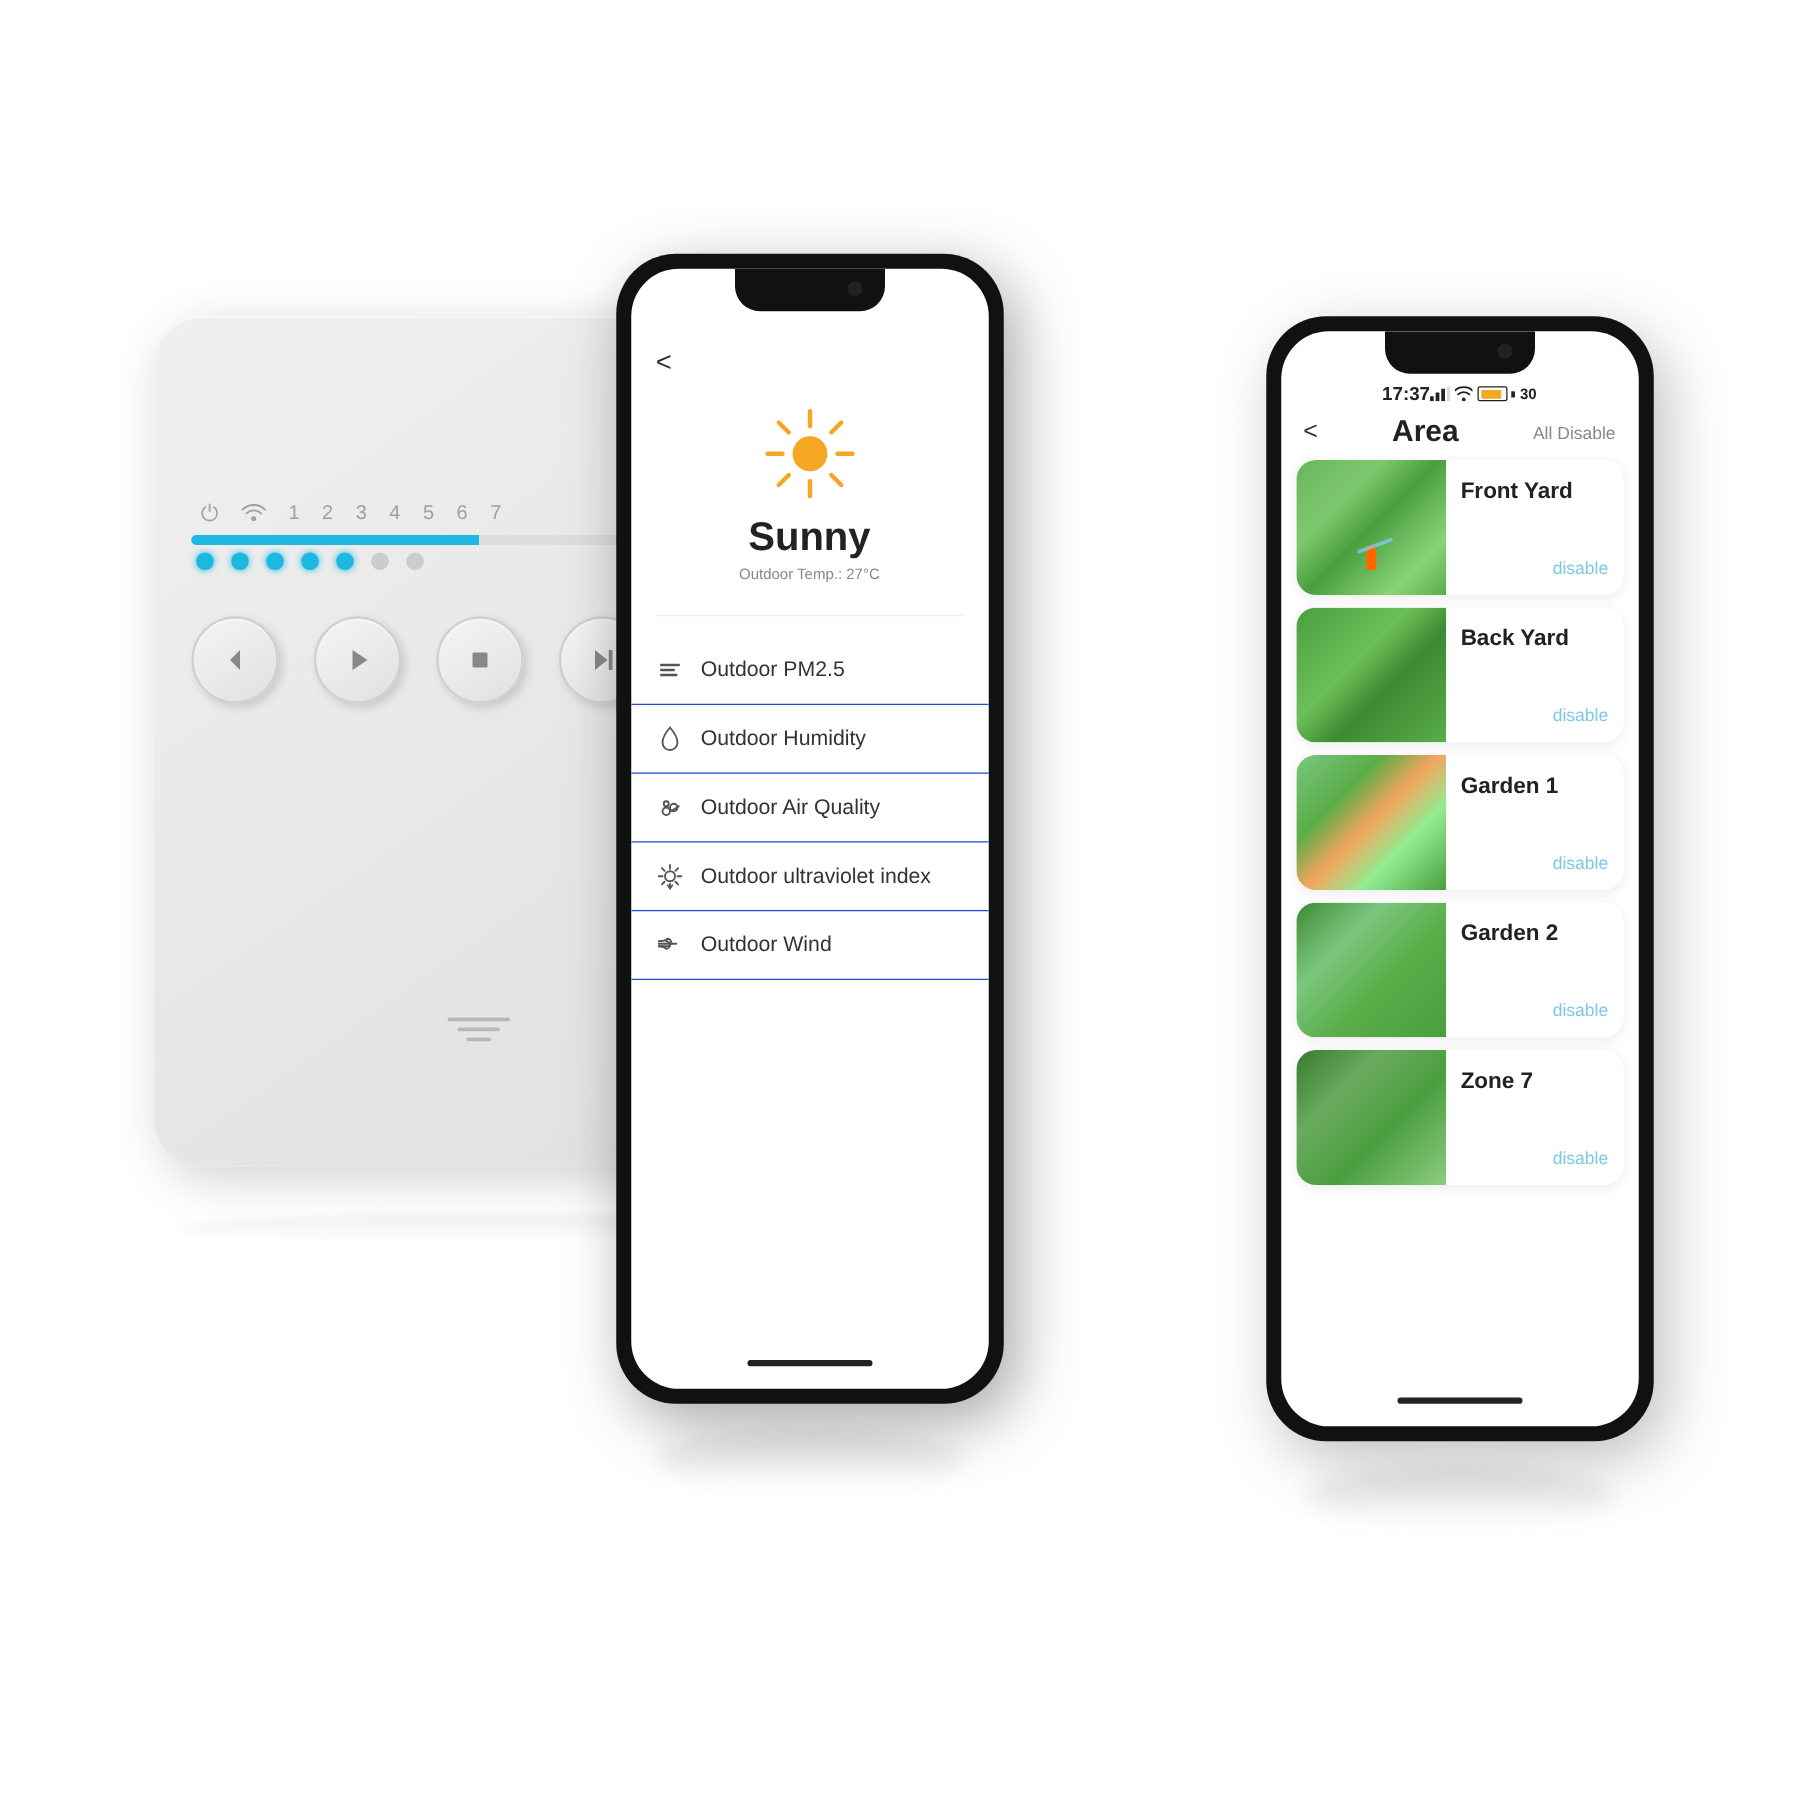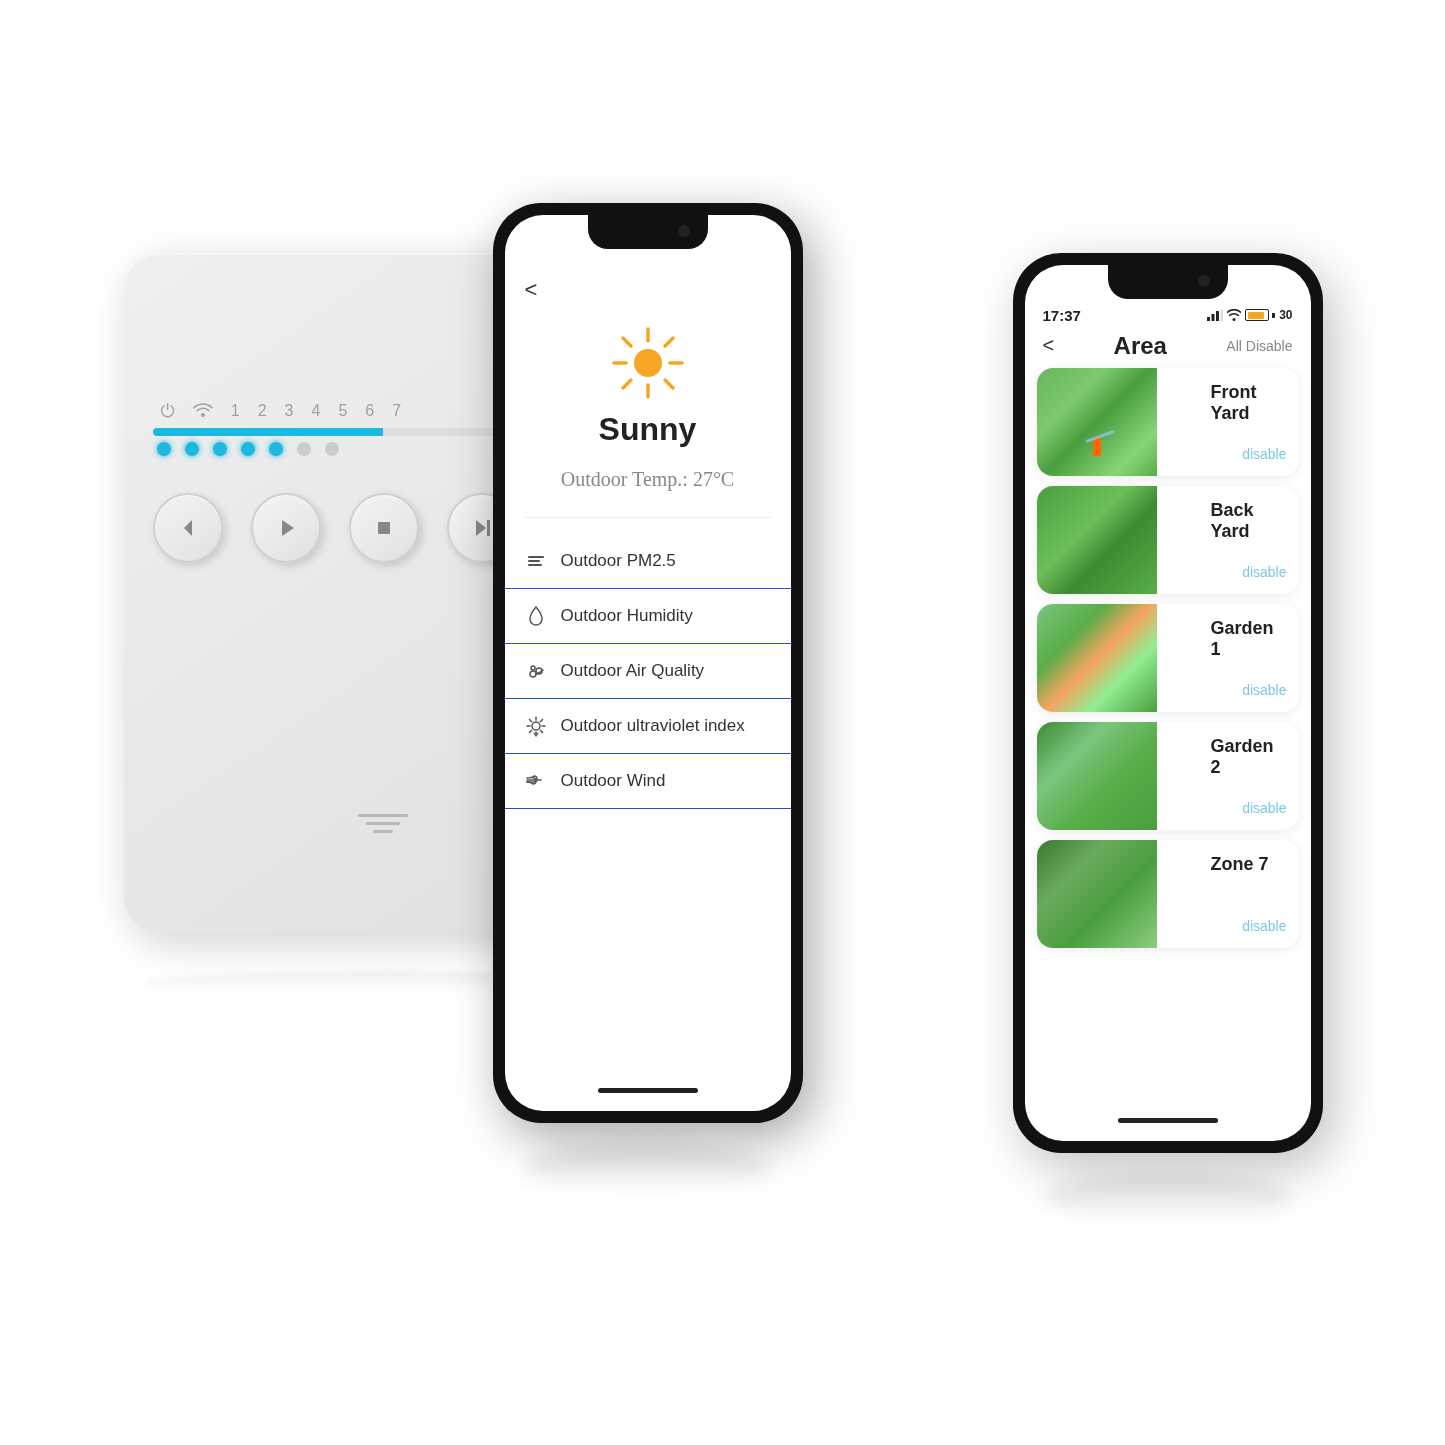--- a/index.html
+++ b/index.html
@@ -227,24 +227,23 @@
     }
 
     .p1-sunny-label {
       font-size: 32px;
       font-weight: 600;
       color: #222;
       margin-top: 8px;
     }
 
     .p1-temp {
-      font-size: 20px;
+      font-size: 12px;
       color: #888;
-      margin-top: 20px;
-      font-family: Liberation Serif, serif;
+      margin-top: 4px;
     }
 
     .p1-divider {
       height: 1px;
       background: #eee;
       margin: 16px 20px;
     }
 
     .p1-menu-item {
       display: flex;
@@ -350,21 +349,20 @@
     }
 
     .p2-zone-card {
       display: flex;
       align-items: stretch;
       background: #fff;
       border-radius: 16px;
       overflow: hidden;
       box-shadow: 0 2px 10px rgba(0,0,0,0.08);
       height: 108px;
-      gap: 42px;
     }
 
     .p2-zone-img {
       width: 120px;
       flex-shrink: 0;
       position: relative;
       overflow: hidden;
     }
 
     .p2-zone-info {
@@ -618,21 +616,21 @@
     </div>
     <div class="phone-reflection"></div>
   </div>
 
   <div class="phone2">
     <div class="phone2-screen">
       <div class="phone2-notch">
         <div class="phone1-notch-dot"></div>
       </div>
 
-      <div class="p2-statusbar" style="padding-top:42px;">
+      <div class="p2-statusbar" style="padding-top:42px;justify-content:center;">
         <span style="font-size:15px;font-weight:700;">17:37</span>
         <div class="p2-status-icons">
 
           <svg width="16" height="12" viewBox="0 0 16 12">
             <rect x="0" y="8" width="3" height="4" rx="0.5" fill="#222"></rect>
             <rect x="4.5" y="5" width="3" height="7" rx="0.5" fill="#222"></rect>
             <rect x="9" y="2" width="3" height="10" rx="0.5" fill="#222"></rect>
             <rect x="13.5" y="0" width="2.5" height="12" rx="0.5" fill="#ddd"></rect>
           </svg>
 

